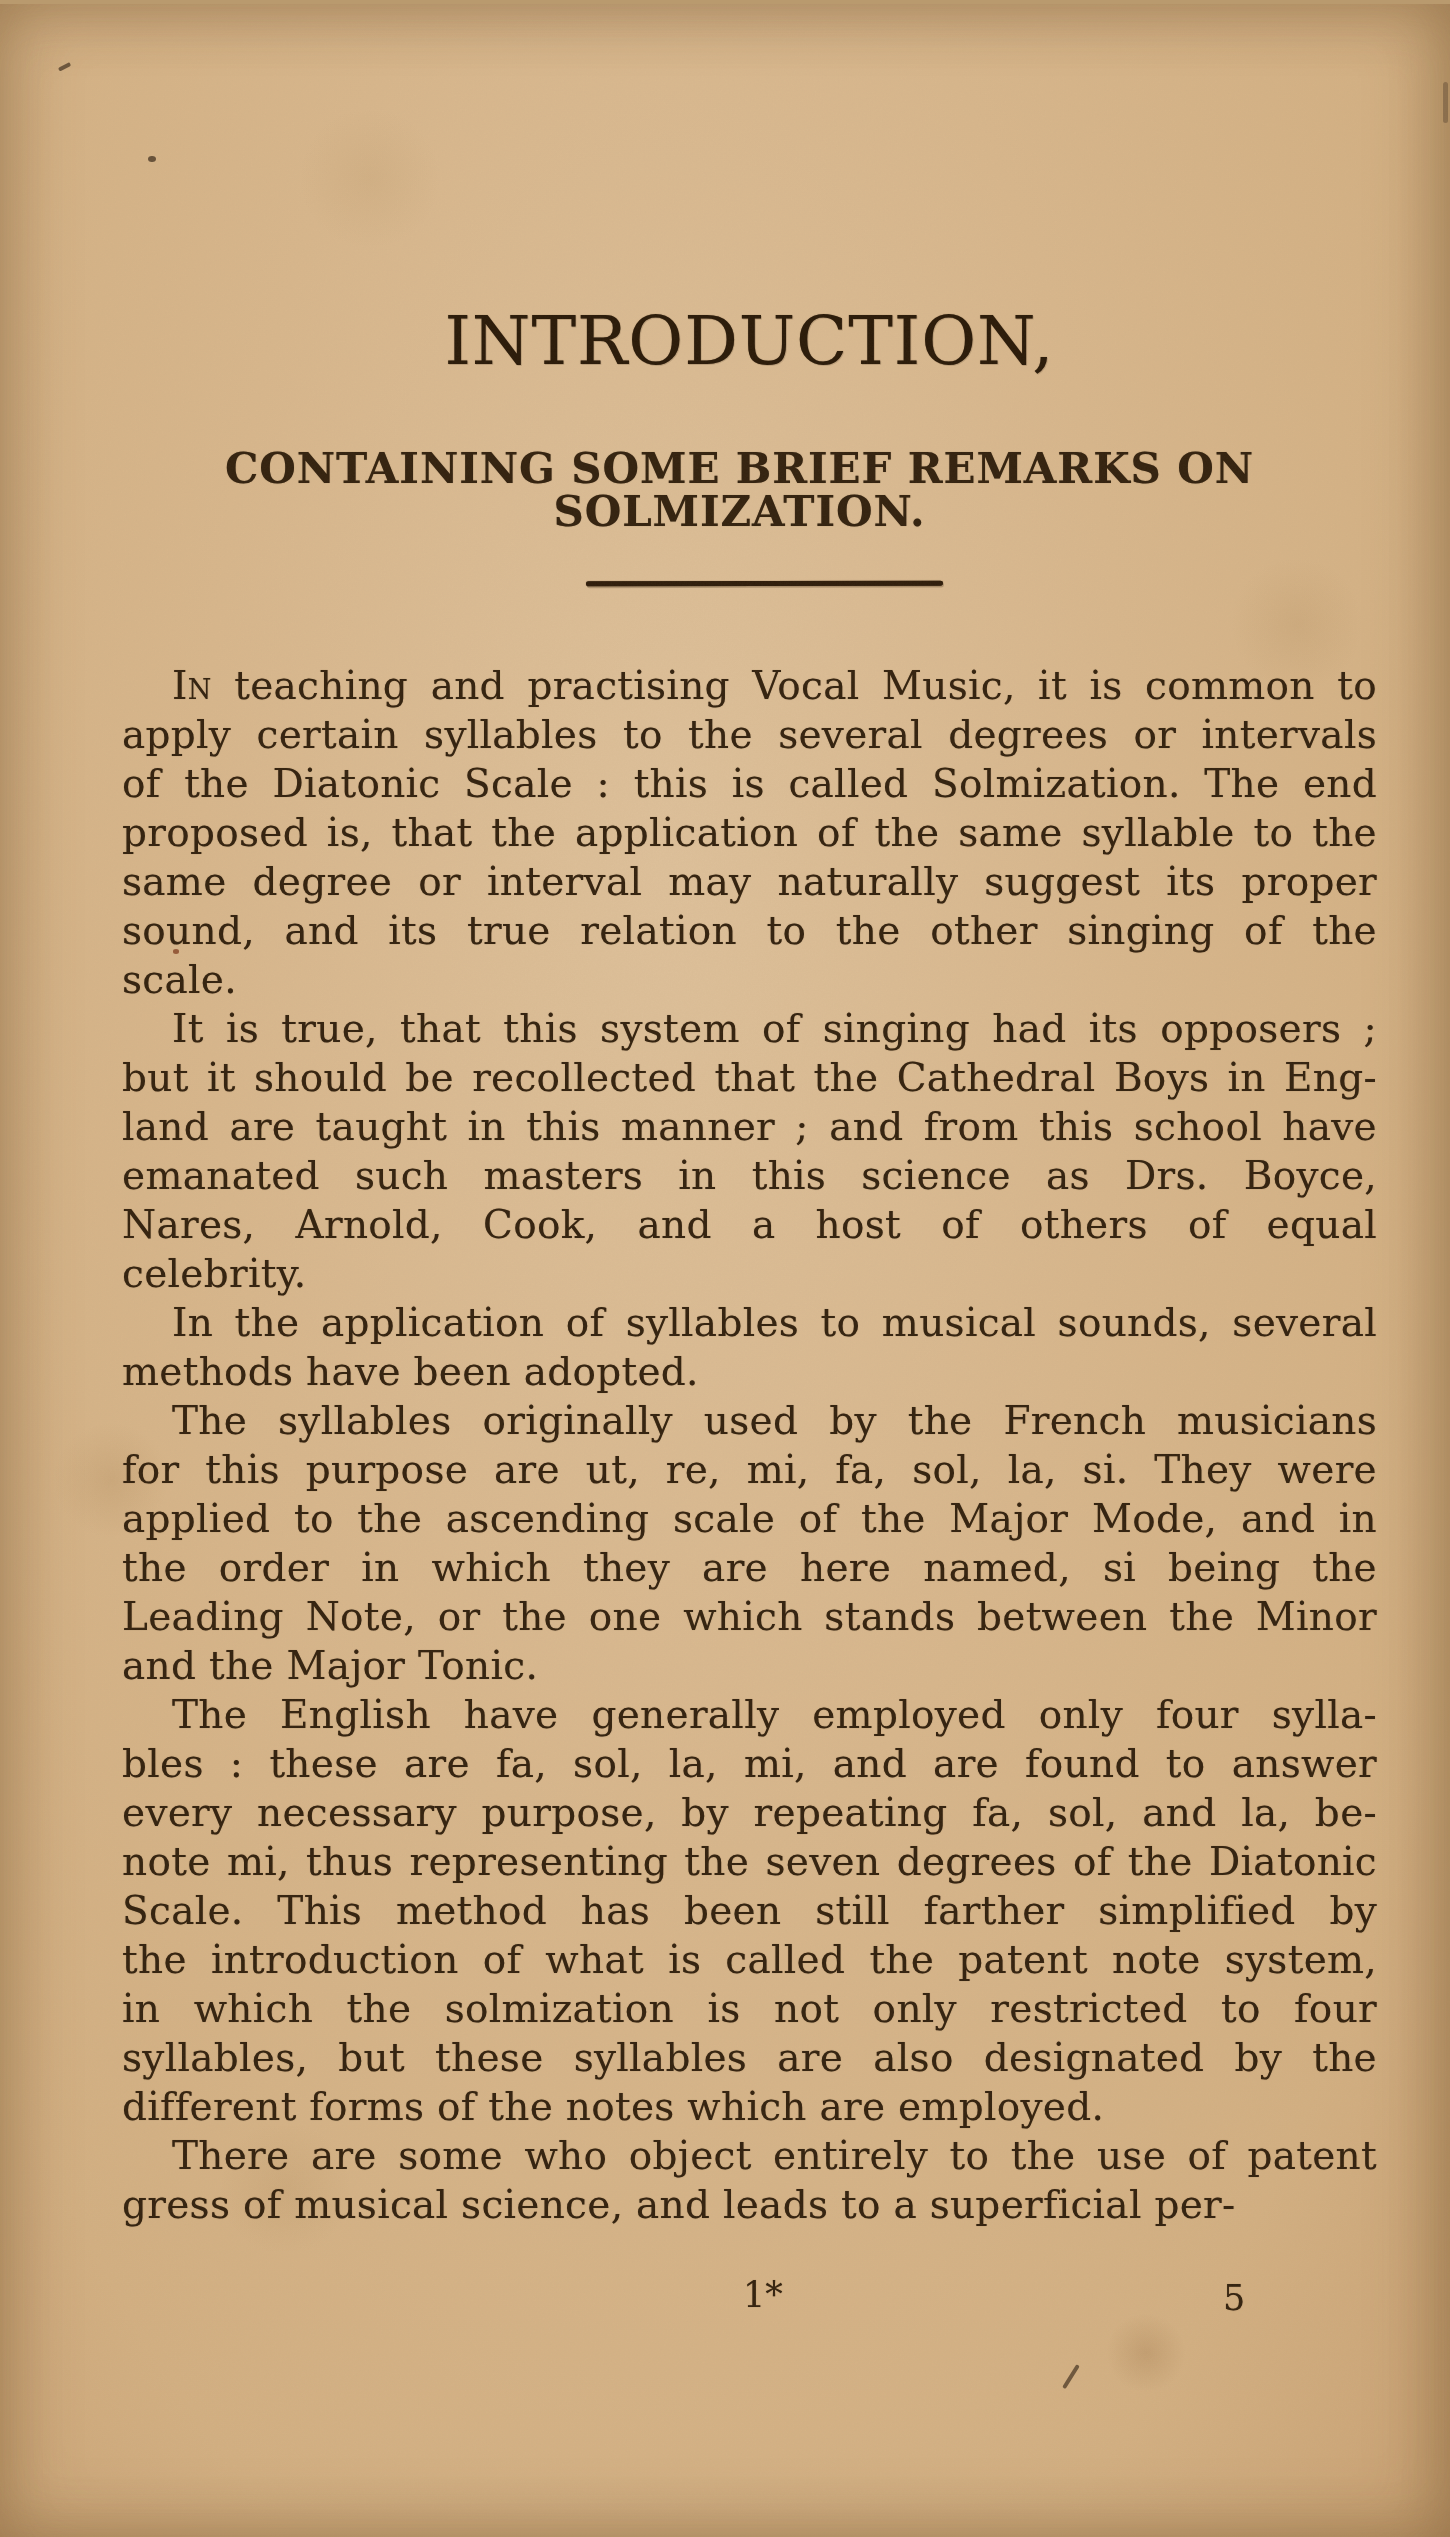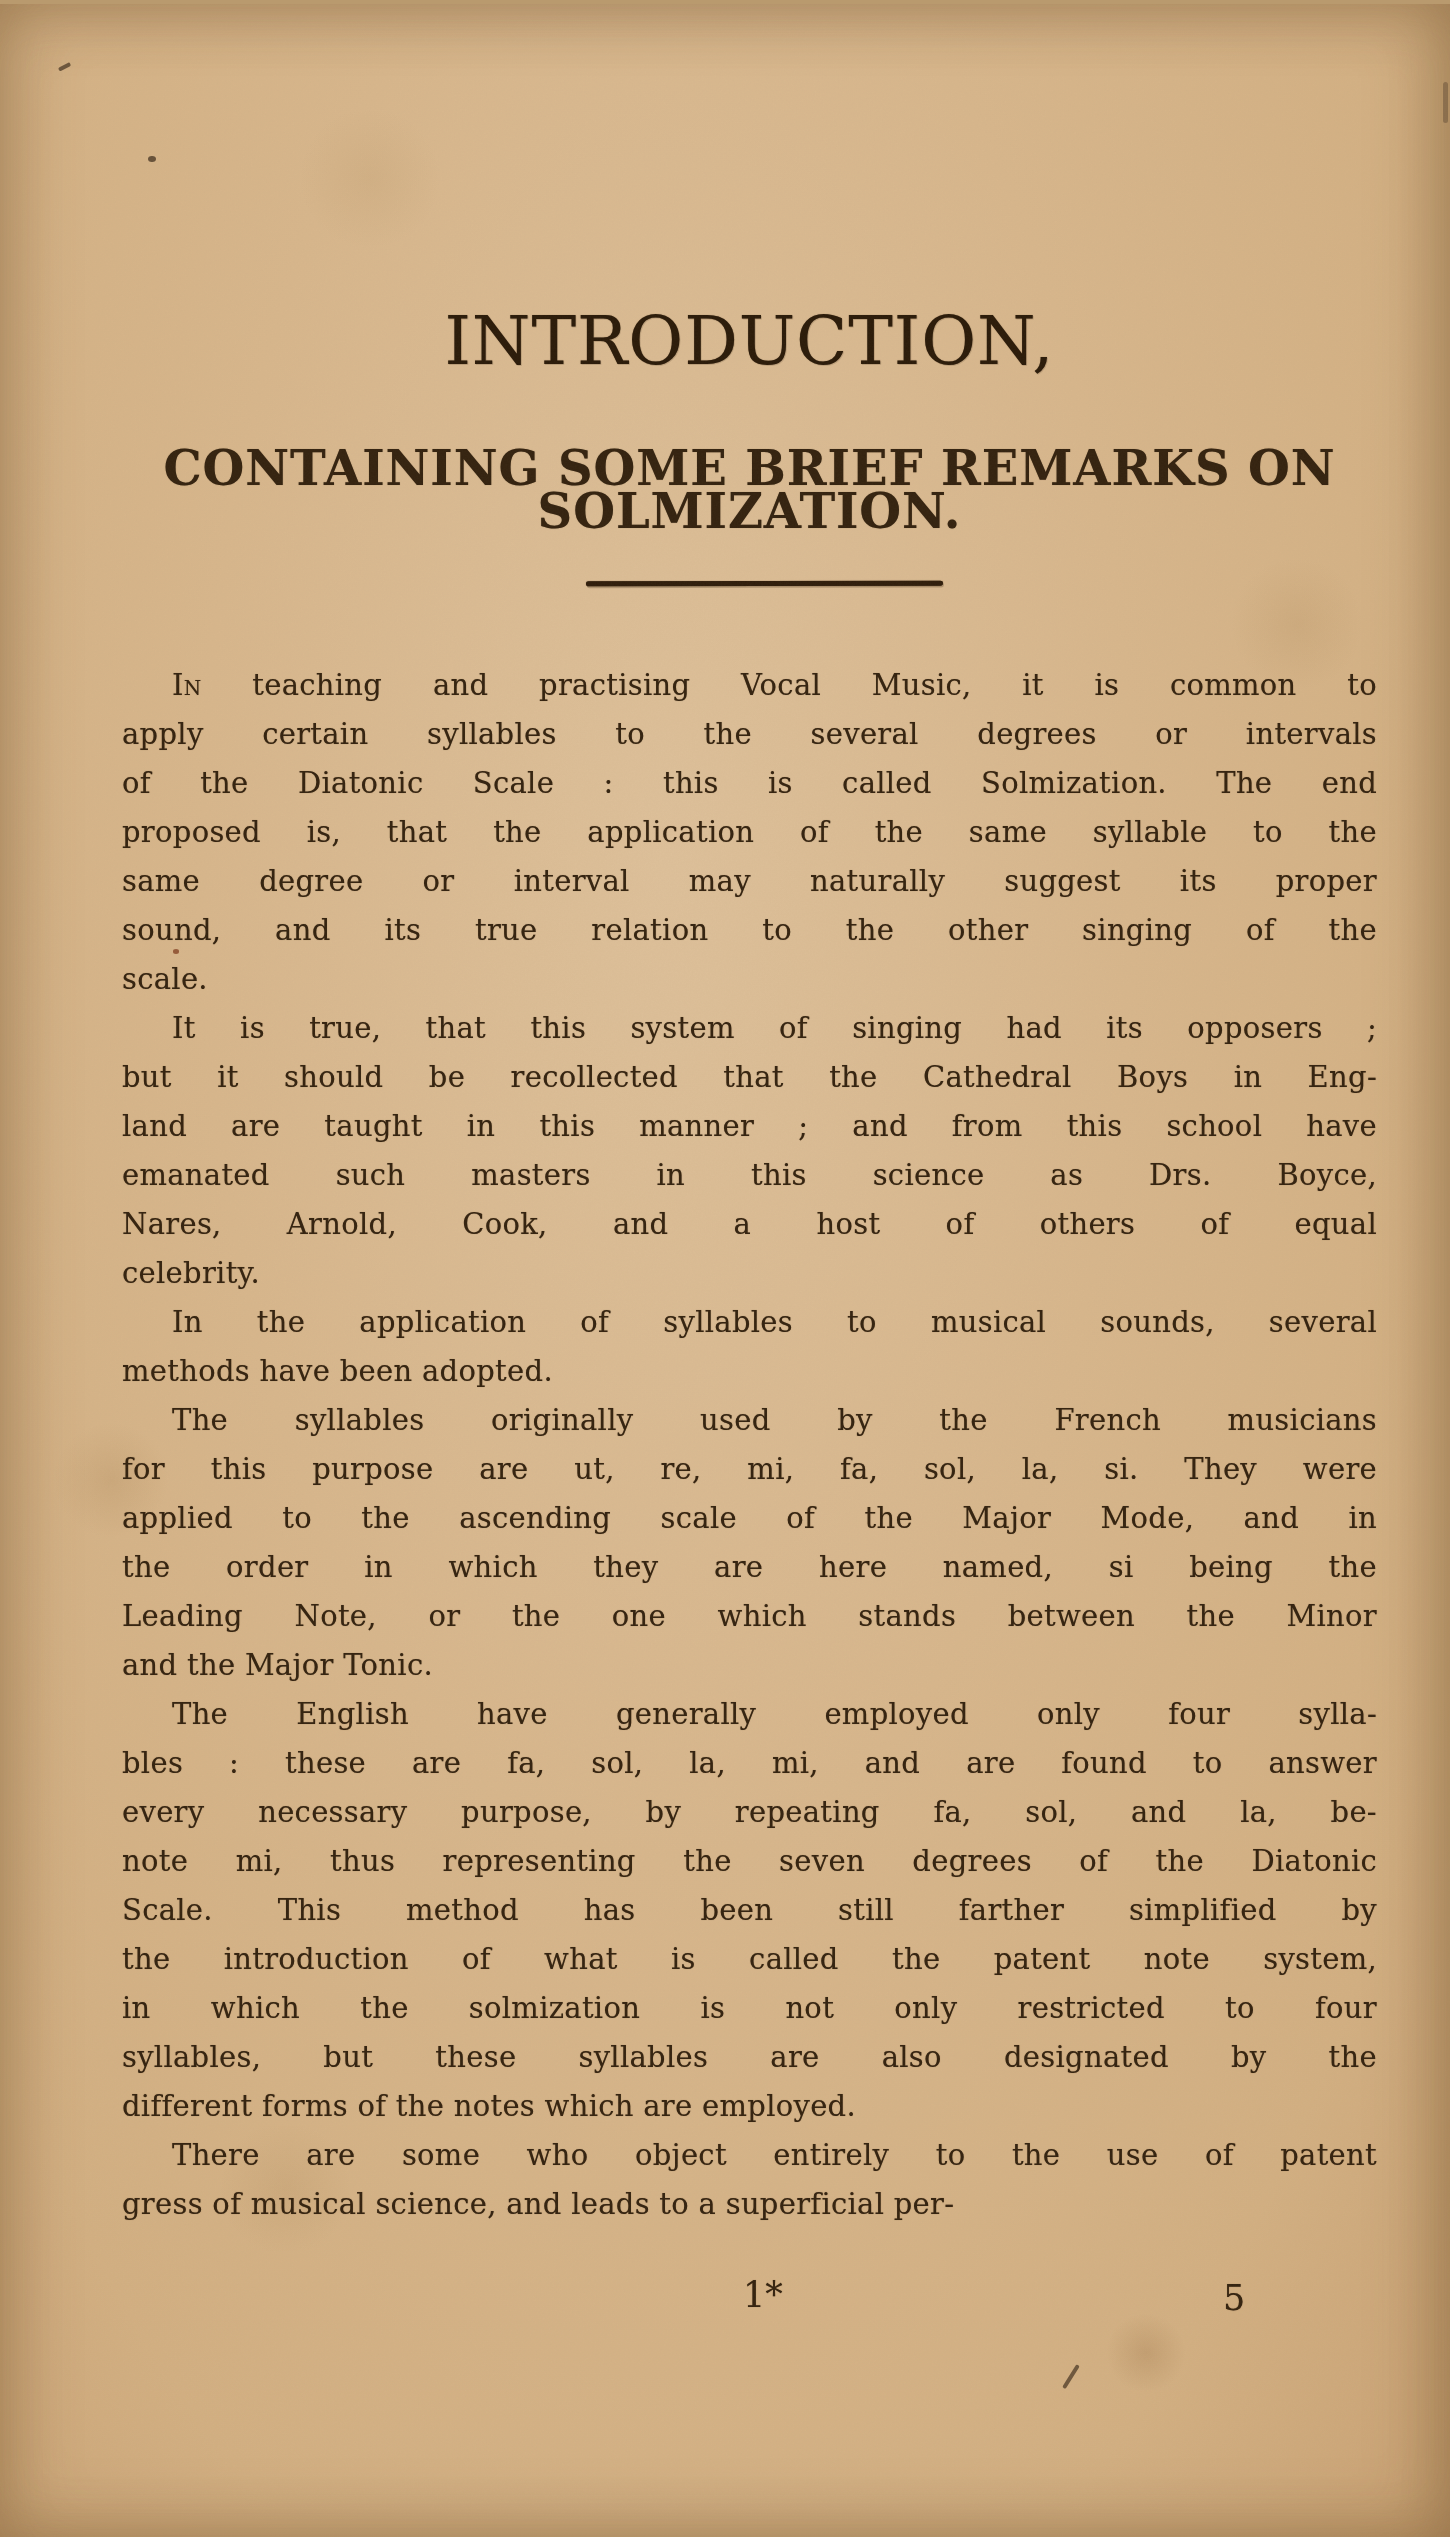--- a/index.html
+++ b/index.html
@@ -27,39 +27,39 @@
   .stain{position:absolute;pointer-events:none;}
   #title{
     position:absolute;left:122px;top:302px;width:1255px;
     text-align:center;
     font-size:67px;line-height:71px;
     letter-spacing:0.9px;
     color:var(--ink-dark);
     text-shadow:0 0 0.9px rgba(45,28,10,.55), 0.9px 0.9px 0 rgba(45,28,10,.12);
   }
   #subtitle{
-    position:absolute;left:122px;top:443px;width:1255px;
+    position:absolute;left:112px;top:443px;width:1255px;
     text-align:center;
-    font-size:48px;line-height:43px;font-weight:bold;
+    font-size:42px;line-height:43px;font-weight:bold;
     letter-spacing:0.9px;
     text-shadow:0 0 0.9px rgba(45,28,10,.45);
   }
   #rule{
     position:absolute;left:586px;top:577px;width:357px;height:4.5px;
     background:#2f1d0b;
     border-radius:2.7px/55%;
     transform:rotate(-.12deg);
     box-shadow:0.9px 1.8px 0 rgba(60,38,16,.25), 0 0 0.9px rgba(47,29,11,.8);
   }
   #bodytext{
     position:absolute;left:122px;top:657px;width:1255px;
   }
   .line{
     height:49px;line-height:49px;
-    font-size:29px;
+    font-size:39px;
     letter-spacing:0.3px;
     text-align:justify;
     text-align-last:justify;
     white-space:nowrap;
     text-shadow:0 0 0.9px rgba(50,32,12,.42);
   }
   .line.first{text-indent:50px;}
   .line.plast{text-align-last:left;}
   .it{}
   .sc{font-variant:small-caps;}

